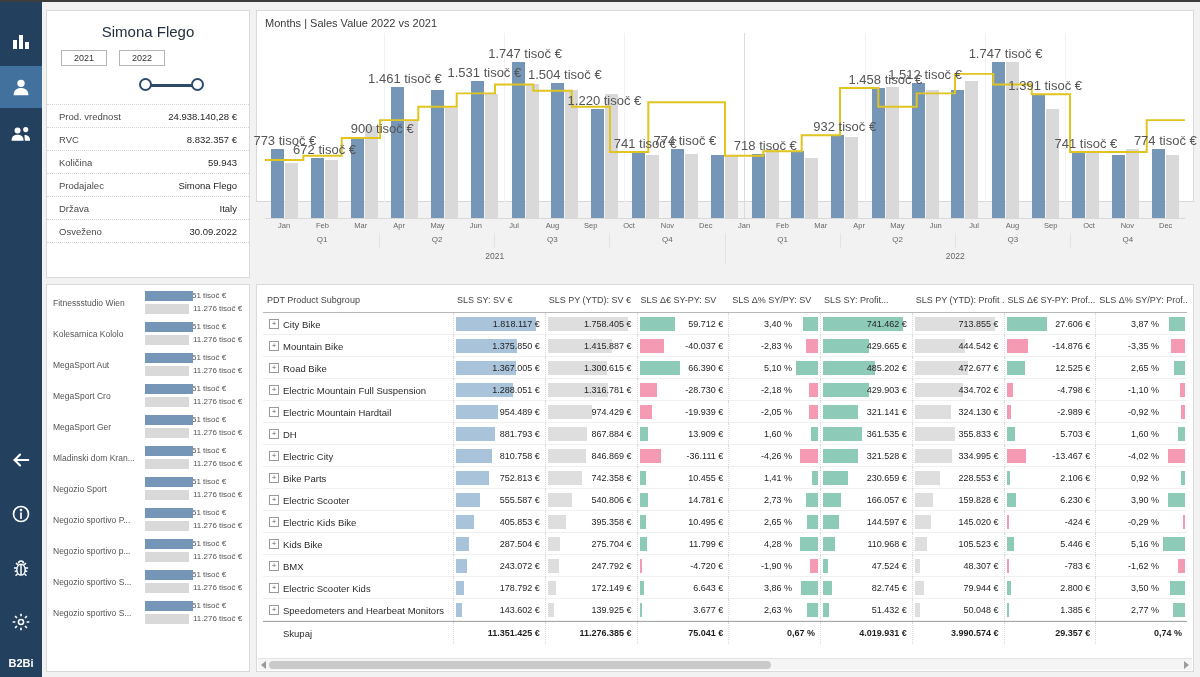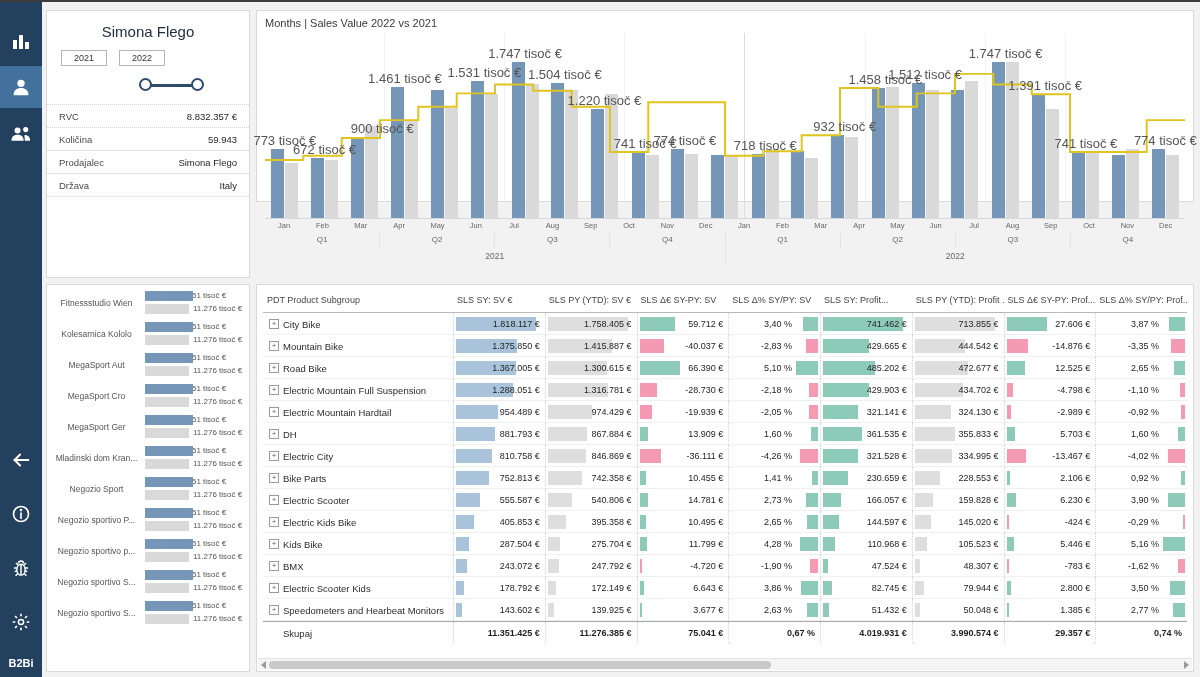--- a/index.html
+++ b/index.html
@@ -46,21 +46,21 @@
   .lineov{position:absolute;left:0;top:0;width:100%;height:100%;pointer-events:none;z-index:2}
   .axis-months,.axis-quarters,.axis-years{display:flex}
   .ax-m{flex:1;text-align:center;font-size:7.5px;color:#666;padding-top:2px;height:14px}
   .ax-q{flex:1;text-align:center;font-size:8px;color:#666;height:15px;border-right:1px solid #e3e3e3;padding-top:2px}
   .ax-q:last-child{border-right:none}
   .ax-y{flex:1;text-align:center;font-size:8.5px;color:#666;height:16px;border-right:1px solid #e3e3e3;padding-top:3px}
   .ax-y:last-child{border-right:none}
   
   .partners-list{padding:2px 6px 0}
   .prow{display:flex;align-items:center;height:31px;cursor:pointer}
-  .pname{width:92px;font-size:8.5px;color:#555;text-align:center;padding-right:5px;white-space:nowrap;overflow:hidden;flex:none}
+  .pname{width:92px;font-size:8.5px;color:#555;text-align:left;padding-right:5px;white-space:nowrap;overflow:hidden;flex:none}
   .pbars{position:relative;flex:1;height:28px}
   .pb-bar{position:absolute;height:10px}
   .pb-blue{left:0;top:2px;width:48px;background:#7596b6;z-index:2}
   .pb-gray{left:0;top:15px;width:44px;background:#d9d9d9;z-index:2}
   .pb-label{position:absolute;font-size:8px;line-height:10px;color:#555;white-space:nowrap}
   .pb-label1{left:32px;top:2px;z-index:1}
   .pb-label2{left:48px;top:15px;z-index:3}
   
   .tbl{padding:2px 6px 0}
   .thead,.trow{display:grid;grid-template-columns:190px repeat(8,1fr)}
@@ -152,34 +152,42 @@
       <div class="year-box">2021</div>
       <div class="year-box">2022</div>
     </div>
     <div class="slider">
       <div class="slider-line"></div>
       <div class="slider-handle left"></div>
       <div class="slider-handle right"></div>
     </div>
     <div class="profile-fields">
         <div class="pf-row">
+          <span class="pf-label">Prod. vrednost</span>
+          <span class="pf-value">24.938.140,28 €</span>
+        </div>
+        <div class="pf-row">
           <span class="pf-label">RVC</span>
           <span class="pf-value">8.832.357 €</span>
         </div>
         <div class="pf-row">
           <span class="pf-label">Količina</span>
           <span class="pf-value">59.943</span>
         </div>
         <div class="pf-row">
           <span class="pf-label">Prodajalec</span>
           <span class="pf-value">Simona Flego</span>
         </div>
         <div class="pf-row">
           <span class="pf-label">Država</span>
           <span class="pf-value">Italy</span>
+        </div>
+        <div class="pf-row">
+          <span class="pf-label">Osveženo</span>
+          <span class="pf-value">30.09.2022</span>
         </div>
       </div>
   </section>
 
   <section class="panel months-panel">
     <div class="panel-title">Months | Sales Value 2022 vs 2021</div>
     <div class="chart-wrap">
       <div class="plot">
           <div class="mgroup">
             <span class="blabel" style="bottom: 70.1632px;">773 tisoč €</span>

